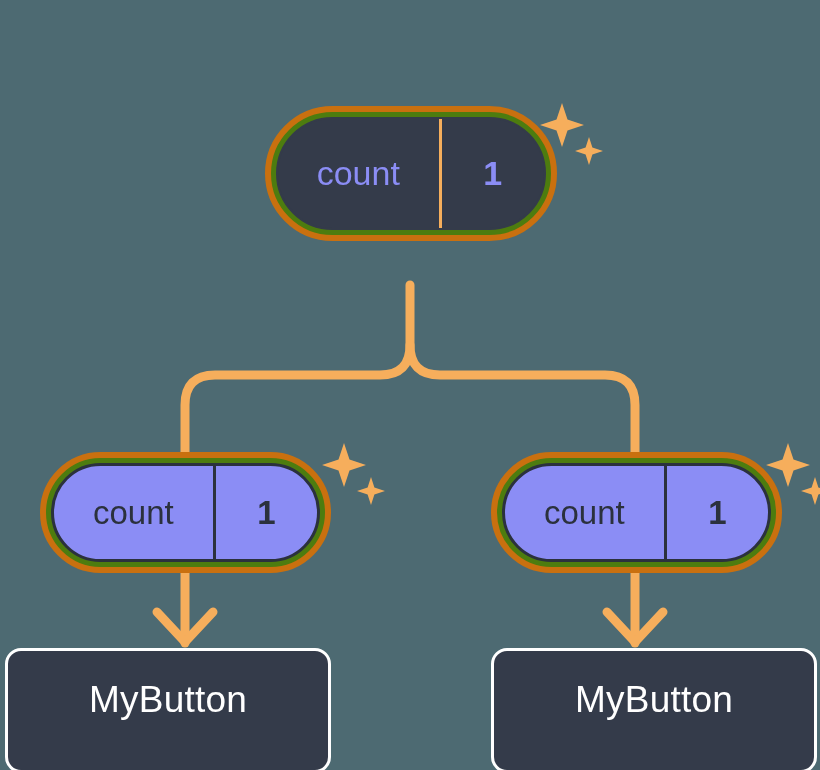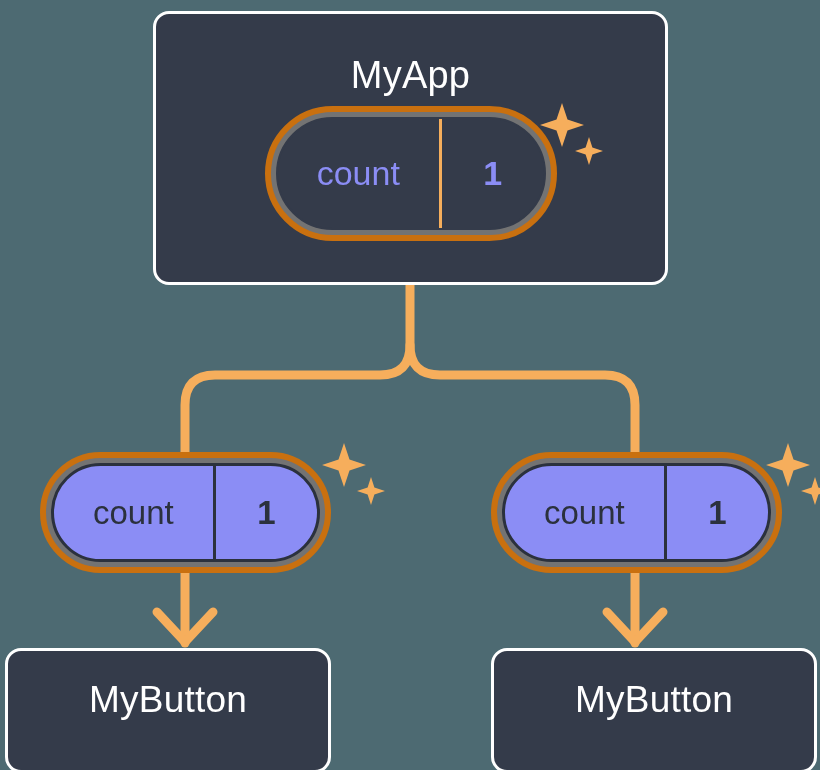--- a/index.html
+++ b/index.html
@@ -72,21 +72,21 @@
   #card-mybutton-right .card-title {
     top: 28px;
     font-size: 37px;
   }
 
   
   .pill {
     position: absolute;
     box-sizing: border-box;
     border-radius: 999px;
-    background: #737373;
+    background: #4d7c0f;
     border: 6px solid #c9700f;
     display: flex;
     align-items: stretch;
     padding: 5px;
   }
   .pill-inner {
     flex: 1 1 auto;
     display: flex;
     align-items: stretch;
     border-radius: 999px;
@@ -188,23 +188,20 @@
       <line x1="185" y1="566" x2="185" y2="643" stroke="#f6ae5c" stroke-width="9" stroke-linecap="round"></line>
       <polyline points="157,612 185,642 213,612" fill="none" stroke="#f6ae5c" stroke-width="9" stroke-linecap="round" stroke-linejoin="round"></polyline>
     </g>
 
     <g>
       <line x1="635" y1="566" x2="635" y2="643" stroke="#f6ae5c" stroke-width="9" stroke-linecap="round"></line>
       <polyline points="607,612 635,642 663,612" fill="none" stroke="#f6ae5c" stroke-width="9" stroke-linecap="round" stroke-linejoin="round"></polyline>
     </g>
   </svg>
 
-  <div class="card" id="card-myapp">
-    <div class="card-title">MyApp</div>
-  </div>
 
   <div class="pill" id="pill-myapp">
     <div class="pill-inner">
       <div class="pill-cell pill-key">count</div>
       <div class="pill-cell pill-val">1</div>
     </div>
   </div>
 
   <svg class="sparkle-group" id="sparkles-myapp" width="72" height="72" viewBox="0 0 72 72">
     <path d="M26 2 L31.5 18.5 L48 24 L31.5 29.5 L26 46 L20.5 29.5 L4 24 L20.5 18.5 Z" fill="#f6ae5c"></path>

